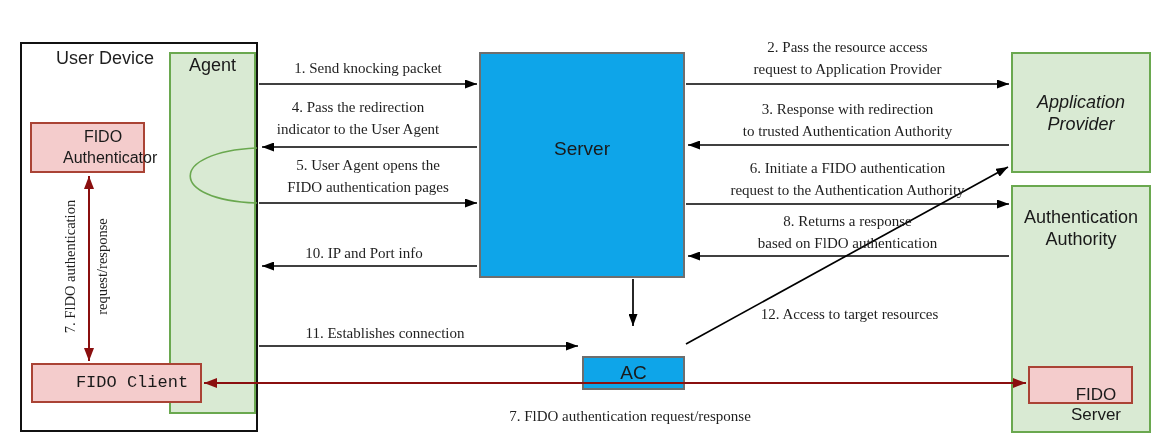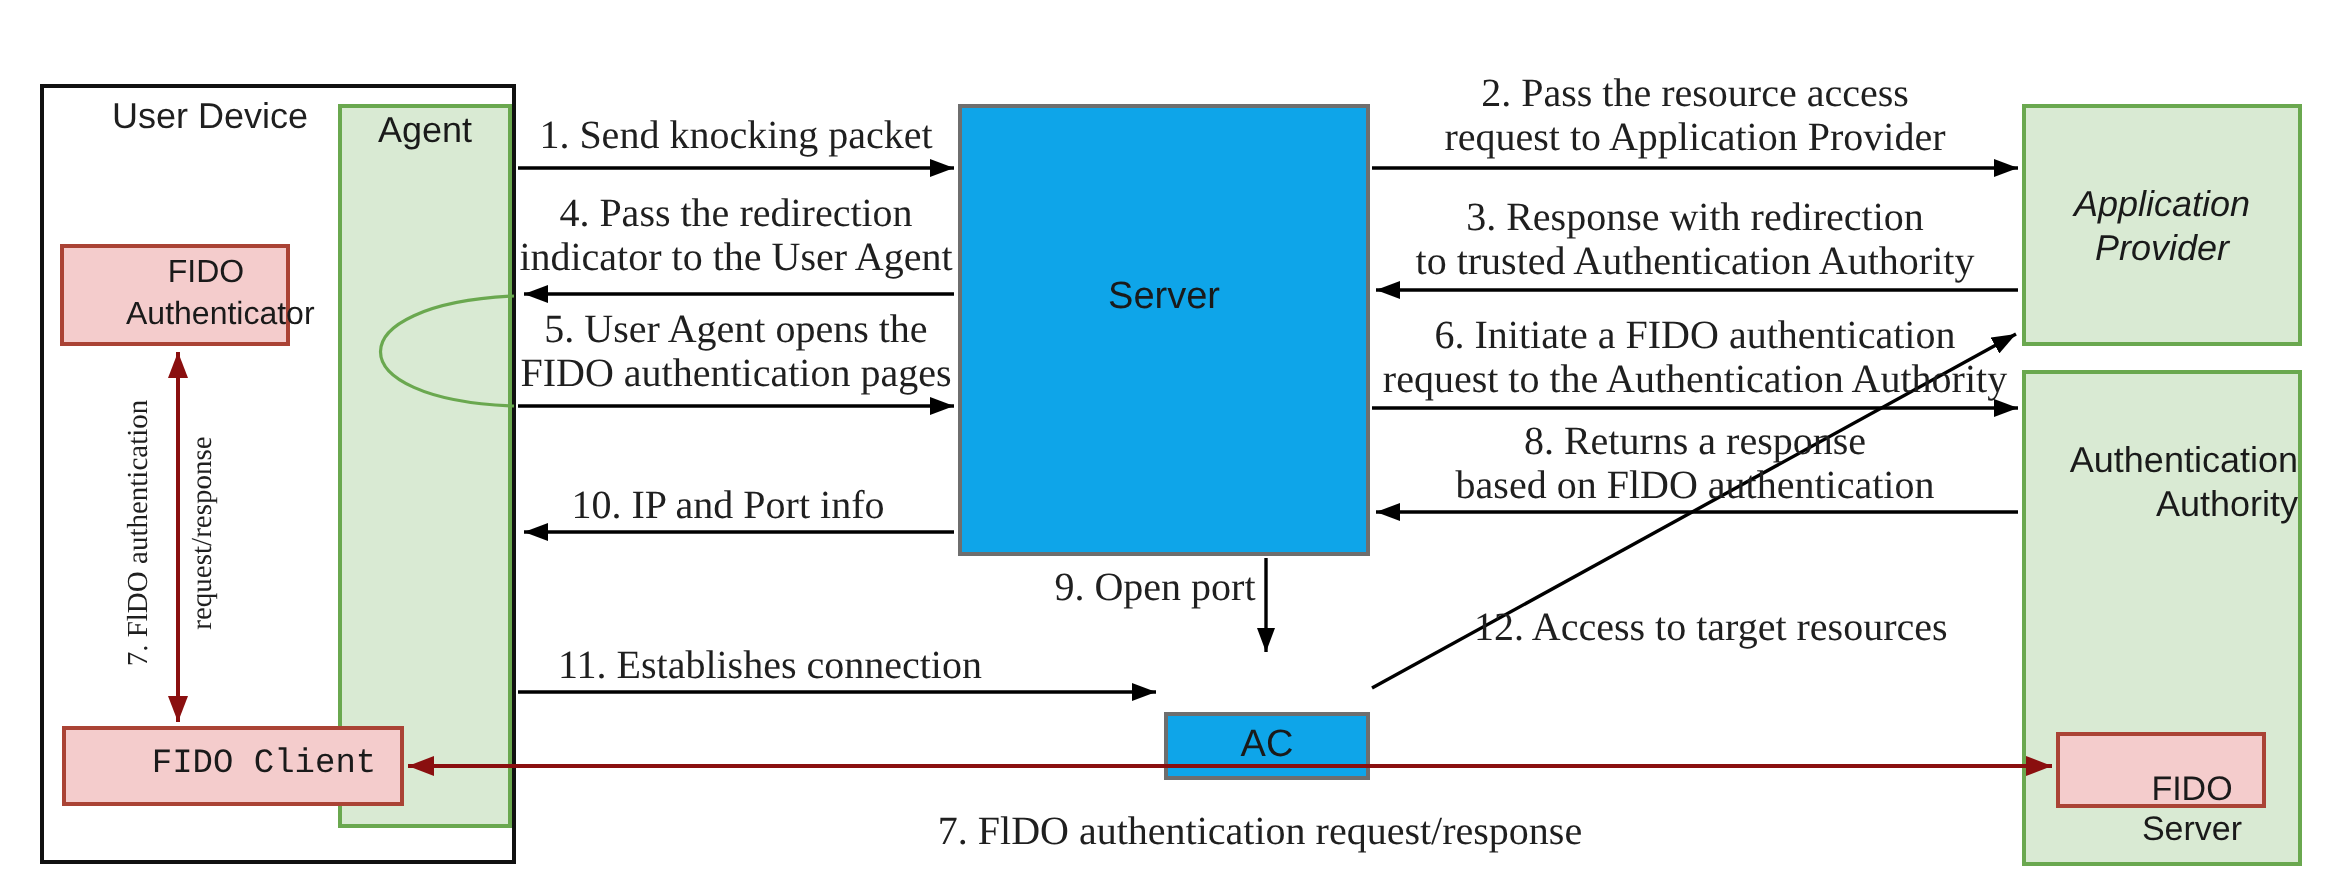--- a/index.html
+++ b/index.html
@@ -7,21 +7,21 @@
     position:relative;width:1166px;height:442px;background:#ffffff;overflow:hidden;
     font-family:"Liberation Sans",sans-serif;
   }
   .box{position:absolute;box-sizing:border-box;}
   .box .lbl{width:100%;text-align:center;color:#1a1a1a;}
   .green{background:#d9ead3;border:2px solid #6aa84f;}
   .pink{background:#f4cccc;border:2px solid #aa4335;padding-left:31px;}
   .gray{background:#0ea5e9;border:2px solid #6e6e6e;}
   .outer{background:#ffffff;border:2px solid #111111;}
   .arrow-label{
-    position:absolute;font-family:"Liberation Serif",serif;font-size:20px;
+    position:absolute;font-family:"Liberation Serif",serif;font-size:15px;
     color:#1f1f1f;text-align:center;line-height:22px;white-space:nowrap;
   }
   .vlabel{
     position:absolute;font-family:"Liberation Serif",serif;font-size:14.5px;
     color:#1f1f1f;text-align:center;white-space:nowrap;
     transform:rotate(-90deg);
   }
   svg.overlay{position:absolute;left:0;top:0;pointer-events:none;}
   .sans18{font-size:18px;line-height:22px;}
   .sans19{font-size:19px;line-height:22px;}
@@ -56,21 +56,21 @@
   </div>
 
   <div class="box green" style="left:1011px;top:52px;width:140px;height:121px;">
     <div class="lbl sans18" style="margin-top:37px;font-style:italic;">
       <div>Application</div>
       <div>Provider</div>
     </div>
   </div>
 
   <div class="box green" style="left:1011px;top:185px;width:140px;height:248px;">
-    <div class="lbl sans18" style="margin-top:32px;text-align:right;">
+    <div class="lbl sans18" style="margin-top:19px;">
       <div>Authentication</div>
       <div>Authority</div>
     </div>
   </div>
 
   <div class="box pink" style="left:1028px;top:366px;width:105px;height:38px;">
     <div class="lbl sans17" style="margin-top:17px;">FIDO Server</div>
   </div>
 
   <div class="box pink" style="left:31px;top:363px;width:171px;height:40px;">
@@ -106,21 +106,21 @@
     <line x1="1009" y1="256" x2="688" y2="256" stroke="#000" stroke-width="1.7" marker-end="url(#ahb)"></line>
     <line x1="633" y1="279" x2="633" y2="326" stroke="#000" stroke-width="1.7" marker-end="url(#ahb)"></line>
     <line x1="686" y1="344" x2="1008" y2="167" stroke="#000" stroke-width="1.7" marker-end="url(#ahb)"></line>
 
     <line x1="89" y1="176" x2="89" y2="361" stroke="#8a0f0f" stroke-width="2" marker-start="url(#ahrs)" marker-end="url(#ahr)"></line>
     <line x1="204" y1="383" x2="1026" y2="383" stroke="#8a0f0f" stroke-width="2" marker-start="url(#ahrs)" marker-end="url(#ahr)"></line>
   </svg>
 
   <div class="arrow-label" style="left:259px;top:57px;width:218px;">1. Send knocking packet</div>
 
-  <div class="arrow-label" style="left:259px;top:96px;width:218px;">
+  <div class="arrow-label" style="left:249px;top:96px;width:218px;">
     <div>4. Pass the redirection</div>
     <div>indicator to the User Agent</div>
   </div>
 
   <div class="arrow-label" style="left:259px;top:154px;width:218px;">
     <div>5. User Agent opens the</div>
     <div>FIDO authentication pages</div>
   </div>
 
   <div class="arrow-label" style="left:259px;top:242px;width:210px;">10. IP and Port info</div>
@@ -140,21 +140,20 @@
   <div class="arrow-label" style="left:686px;top:157px;width:323px;">
     <div>6. Initiate a FIDO authentication</div>
     <div>request to the Authentication Authority</div>
   </div>
 
   <div class="arrow-label" style="left:686px;top:210px;width:323px;">
     <div>8. Returns a response</div>
     <div>based on FlDO authentication</div>
   </div>
 
-  <div class="arrow-label" style="left:515px;top:283px;width:125px;">9. Open port</div>
 
   <div class="arrow-label" style="left:737px;top:303px;width:225px;">12. Access to target resources</div>
 
   <div class="arrow-label" style="left:440px;top:405px;width:380px;">7. FlDO authentication request/response</div>
 
   <div class="vlabel" style="left:-23px;top:258px;width:186px;">7. FlDO authentication</div>
   <div class="vlabel" style="left:9px;top:258px;width:186px;">request/response</div>
 
 </div>
 

